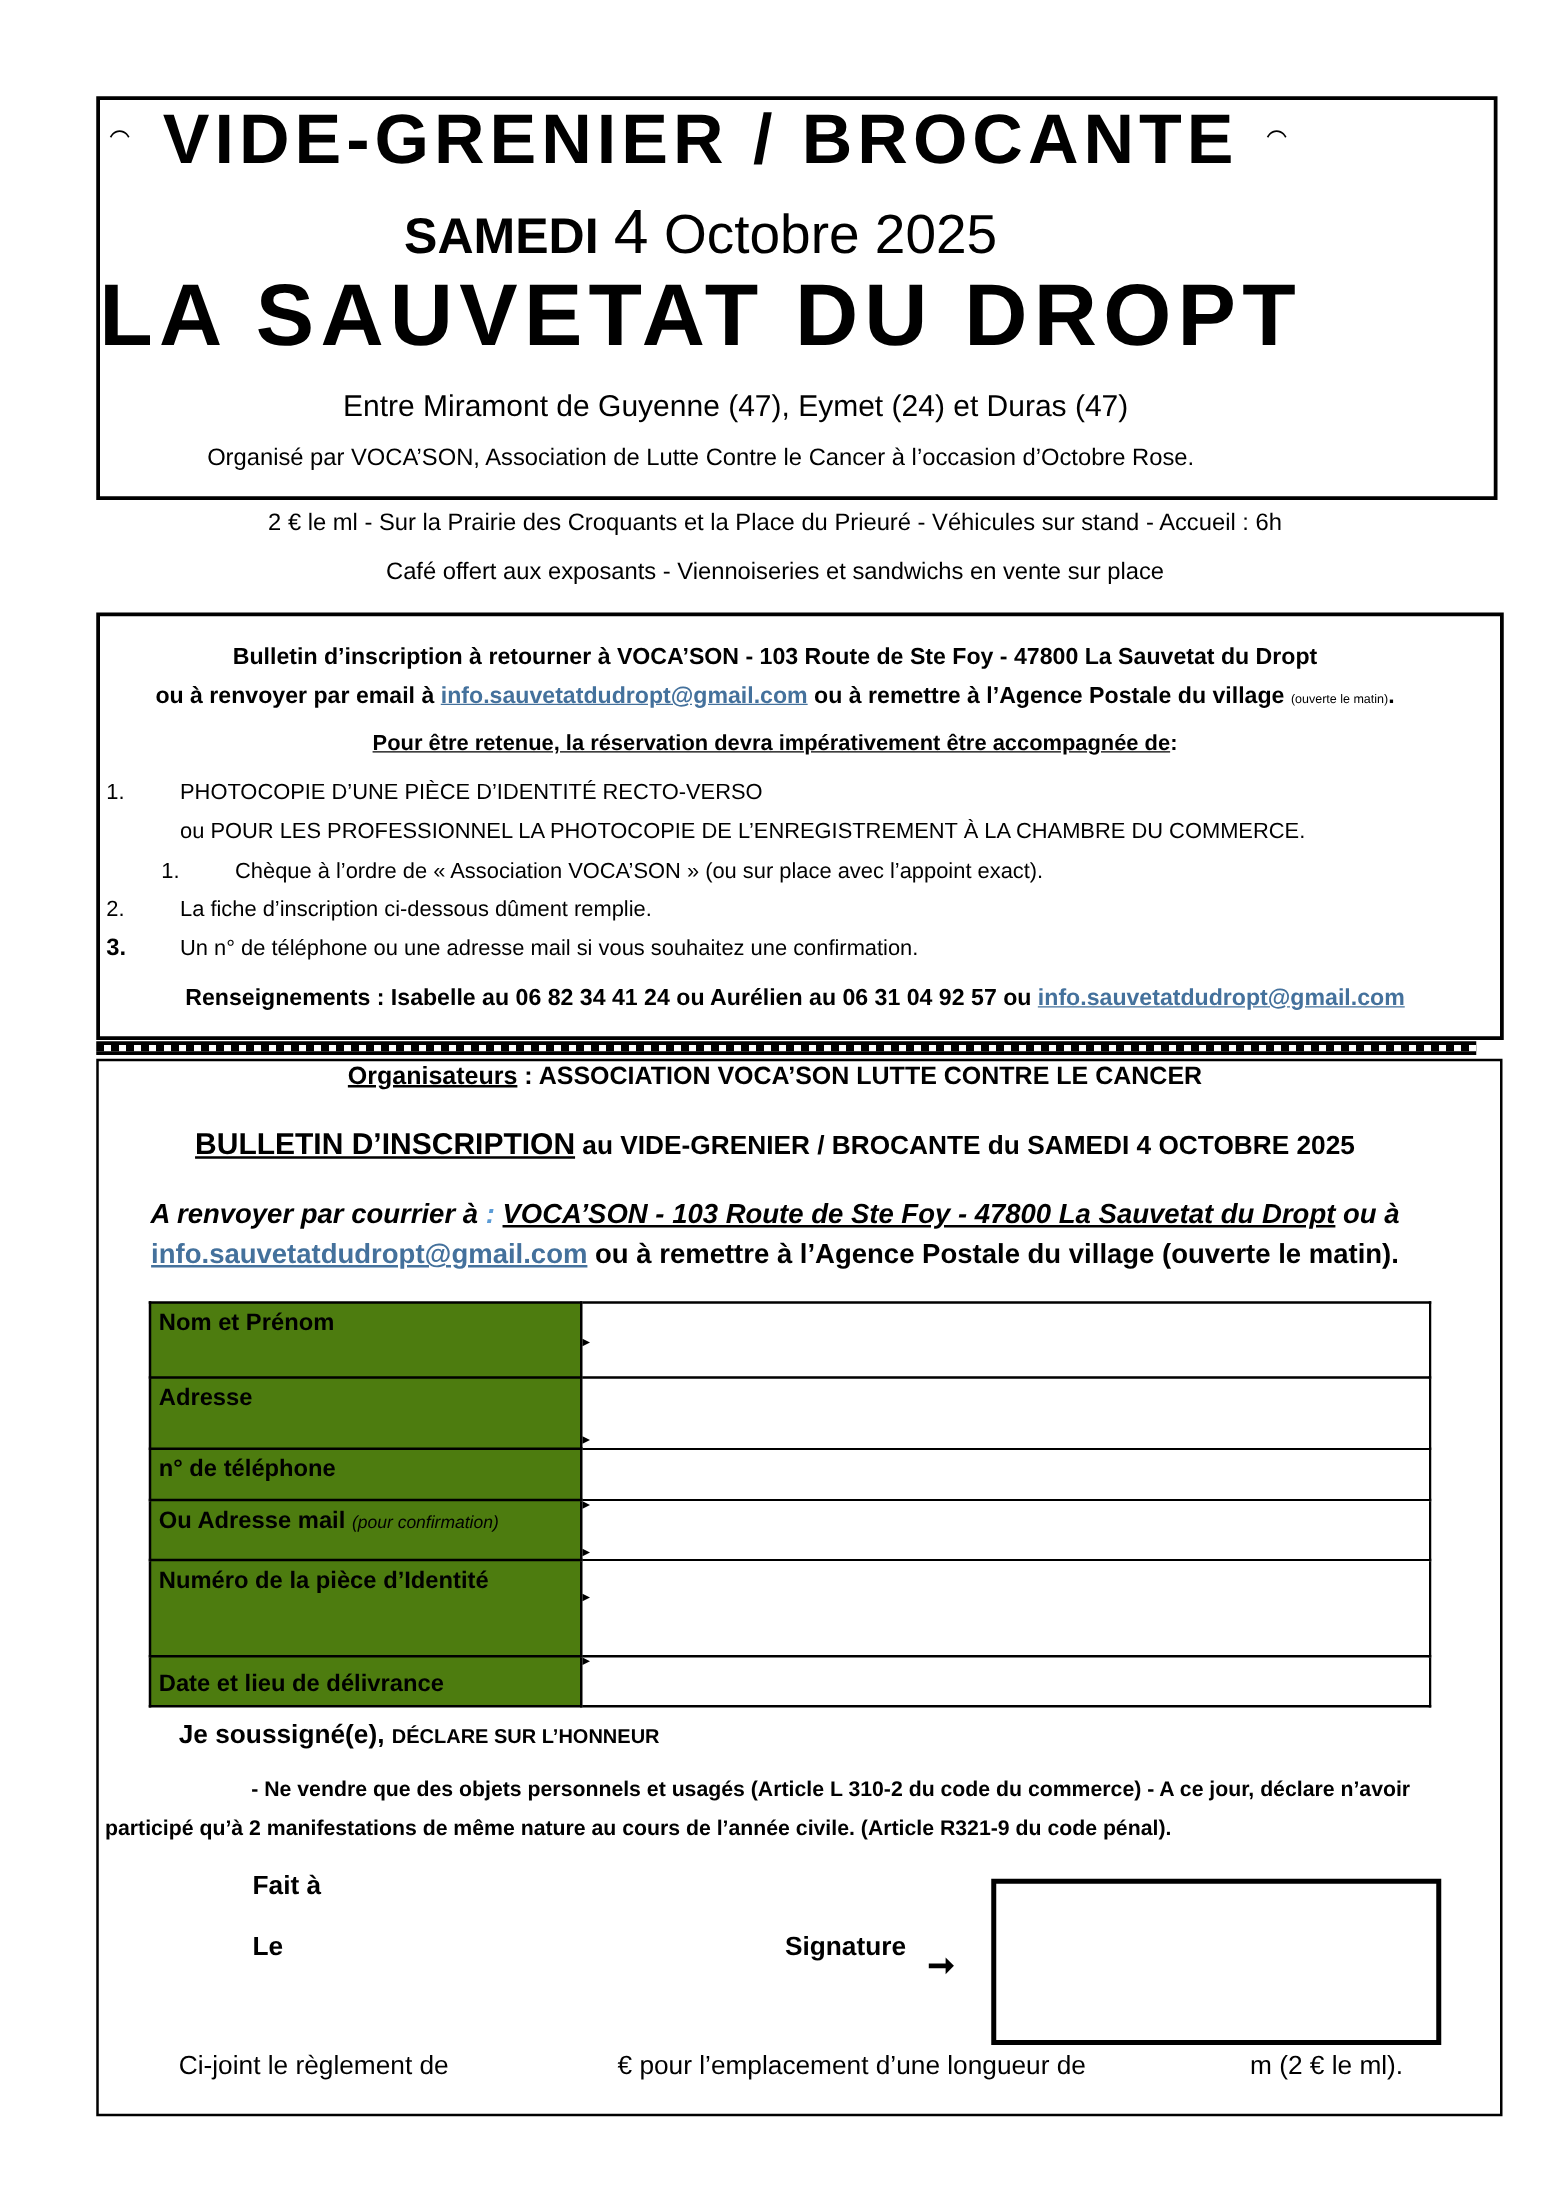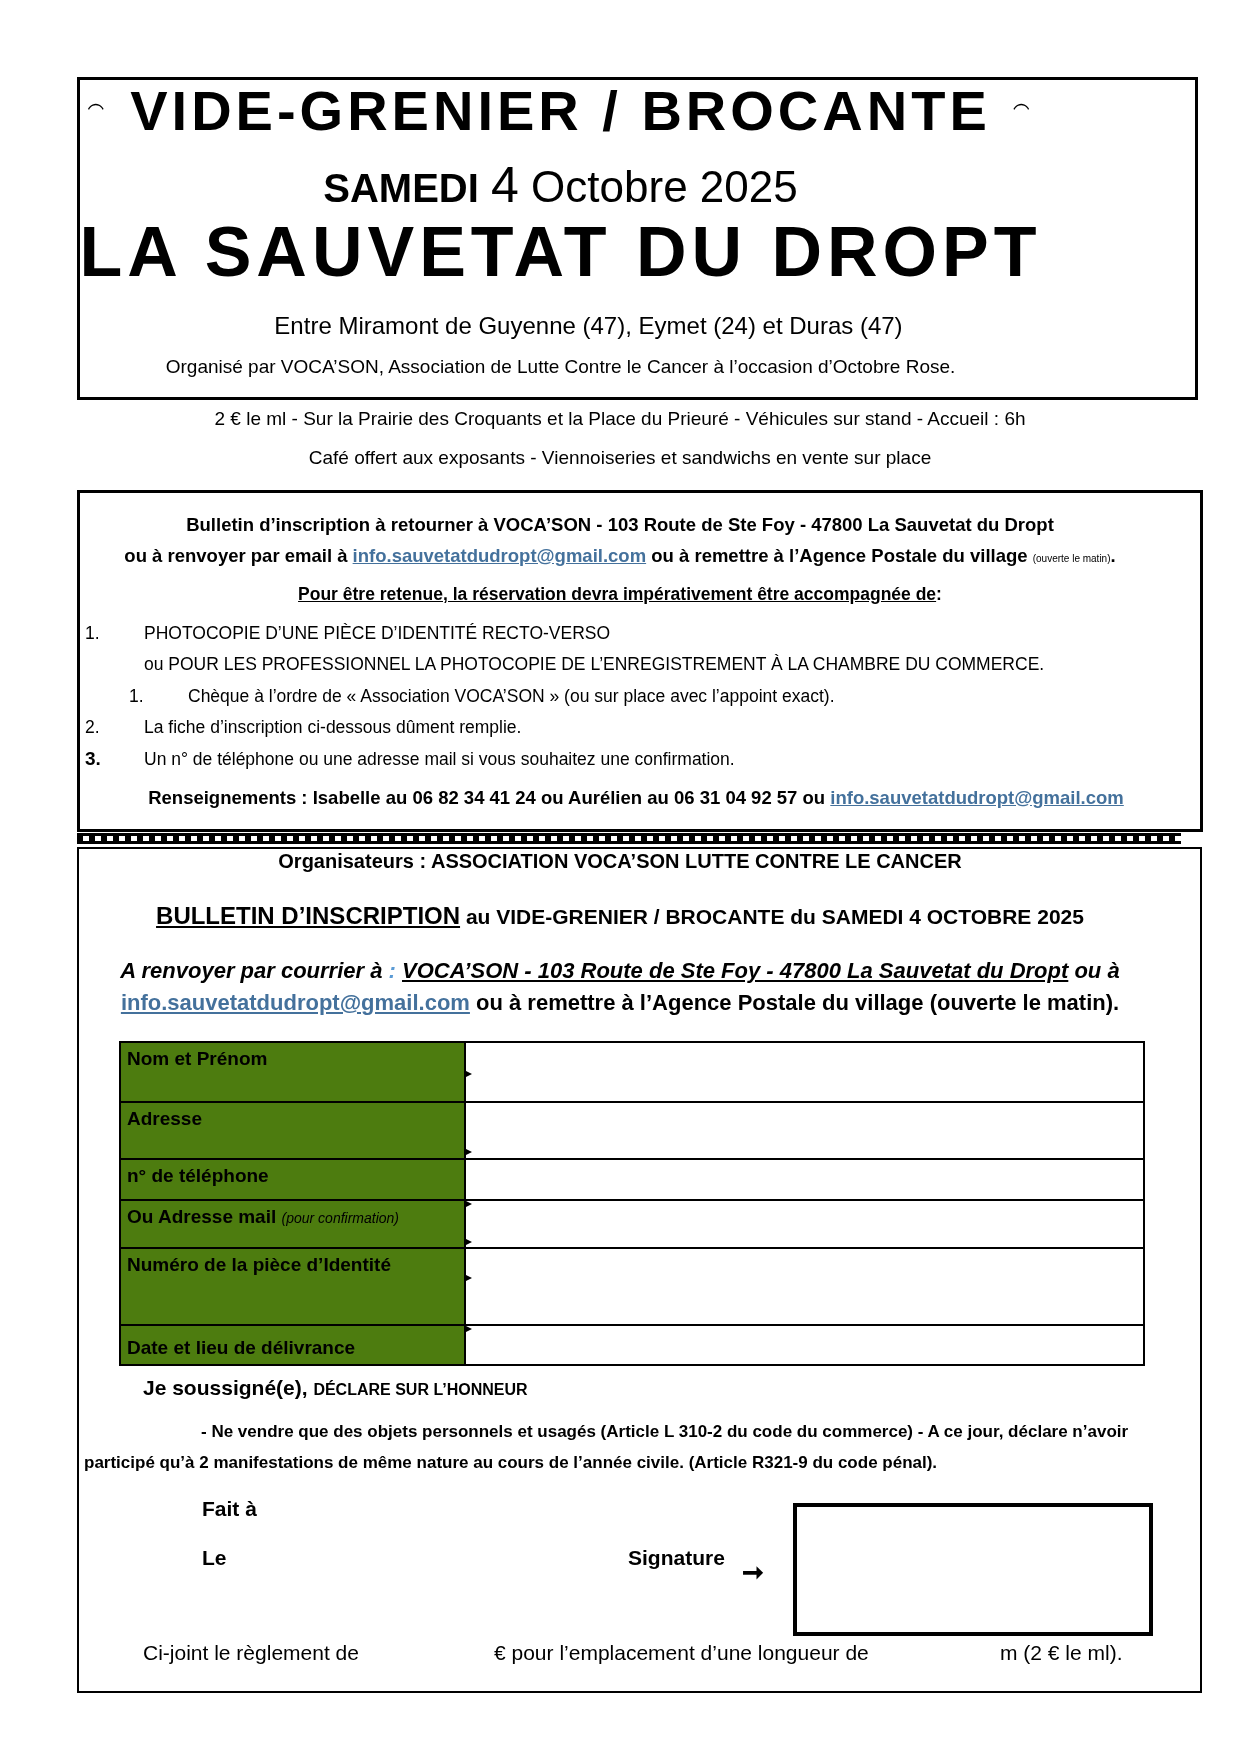--- a/index.html
+++ b/index.html
@@ -99,21 +99,21 @@
 <div class="abs req" style="top:717px;"><span class="n">2.</span><span>La fiche d’inscription ci-dessous dûment remplie.</span></div>
 <div class="abs req" style="top:748px;"><span class="n" style="font-weight:bold;font-size:19px;">3.</span><span>Un n° de téléphone ou une adresse mail si vous souhaitez une confirmation.</span></div>
 <div class="abs mid-line center bold" style="top:787px;margin-left:16px;">
   <span>Renseignements : Isabelle au 06 82 34 41 24  ou Aurélien au 06 31 04 92 57 ou </span><a class="link">info.sauvetatdudropt@gmail.com</a>
 </div>
 
 <div id="band" class="abs"></div>
 
 <div id="bot" class="abs"></div>
 <div id="organisateurs" class="abs center">
-  <span style="">Organisateurs</span><span> : ASSOCIATION VOCA’SON LUTTE CONTRE LE CANCER</span>
+  <span style="text-decoration:underline;">Organisateurs</span><span> : ASSOCIATION VOCA’SON LUTTE CONTRE LE CANCER</span>
 </div>
 <div id="bulletin" class="abs center">
   <span class="big">BULLETIN D’INSCRIPTION</span><span> au VIDE-GRENIER / BROCANTE du SAMEDI 4 OCTOBRE 2025</span>
 </div>
 <div id="renvoyer1" class="abs center">
   <span>A renvoyer par courrier à </span><span style="color:#5b9bd5;">: </span><span style="text-decoration:underline;">VOCA’SON - 103 Route de Ste Foy - 47800 La Sauvetat du Dropt</span><span> ou à</span>
 </div>
 <div id="renvoyer2" class="abs center">
   <a class="link">info.sauvetatdudropt@gmail.com</a><span> ou à remettre à l’Agence Postale du village (ouverte le matin).</span>
 </div>

